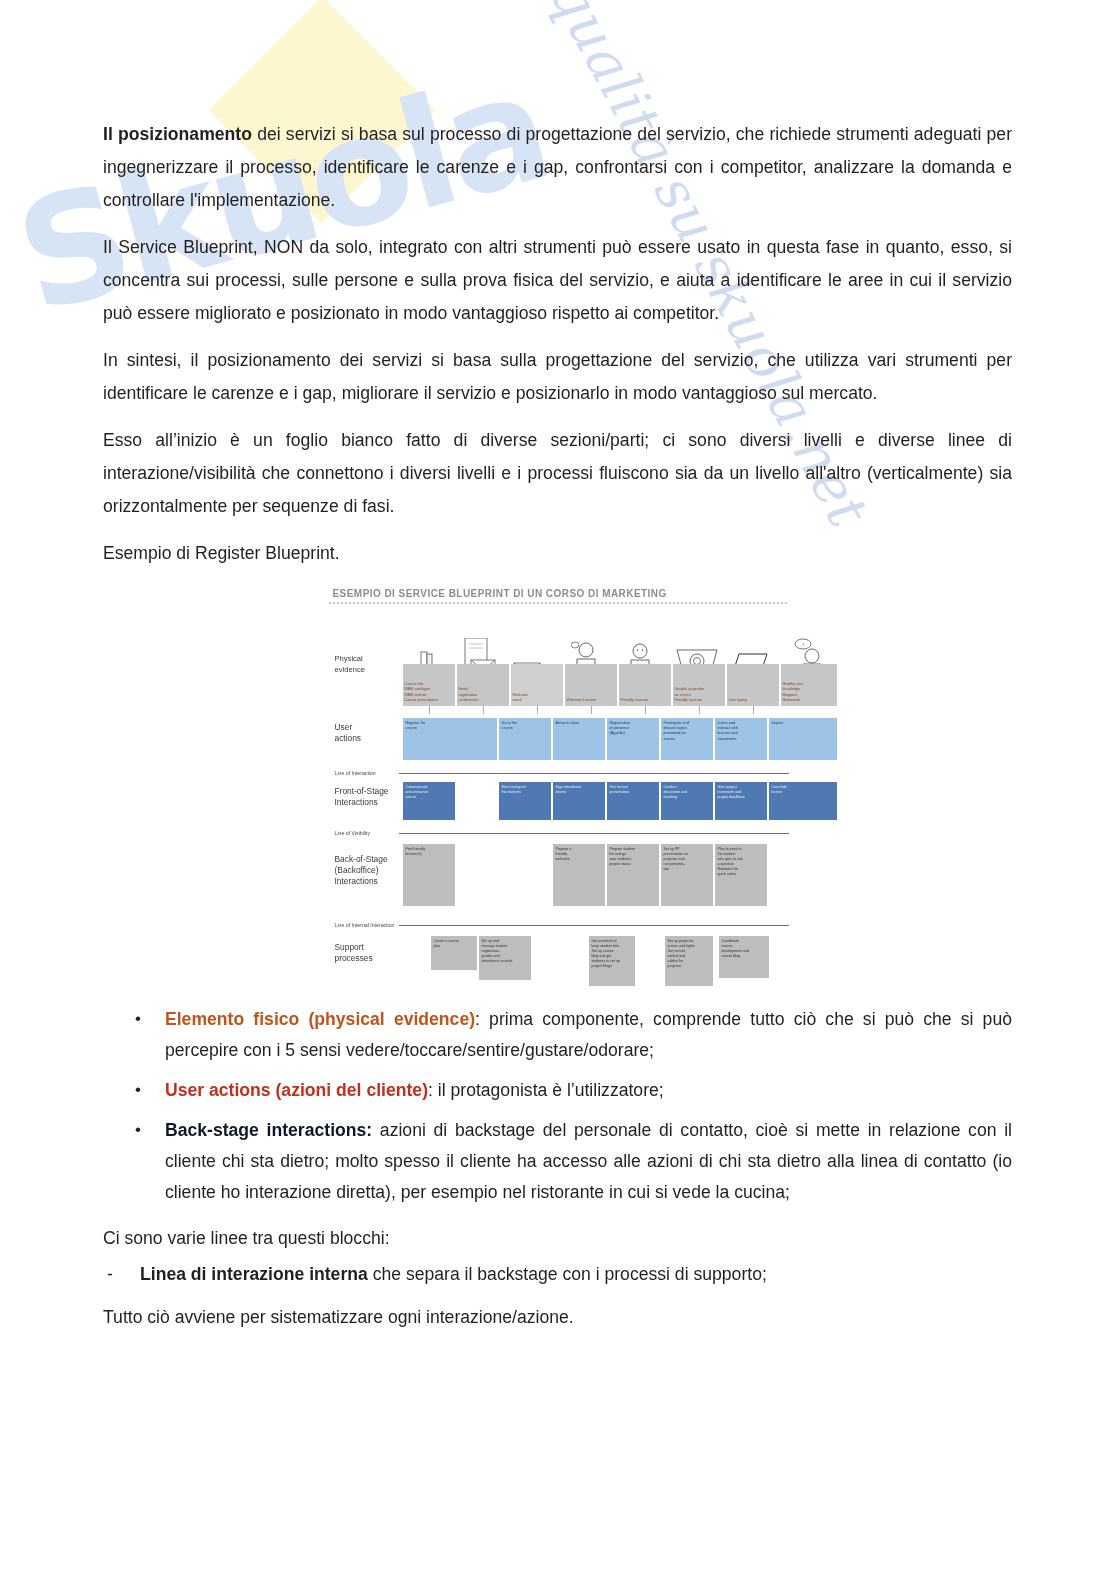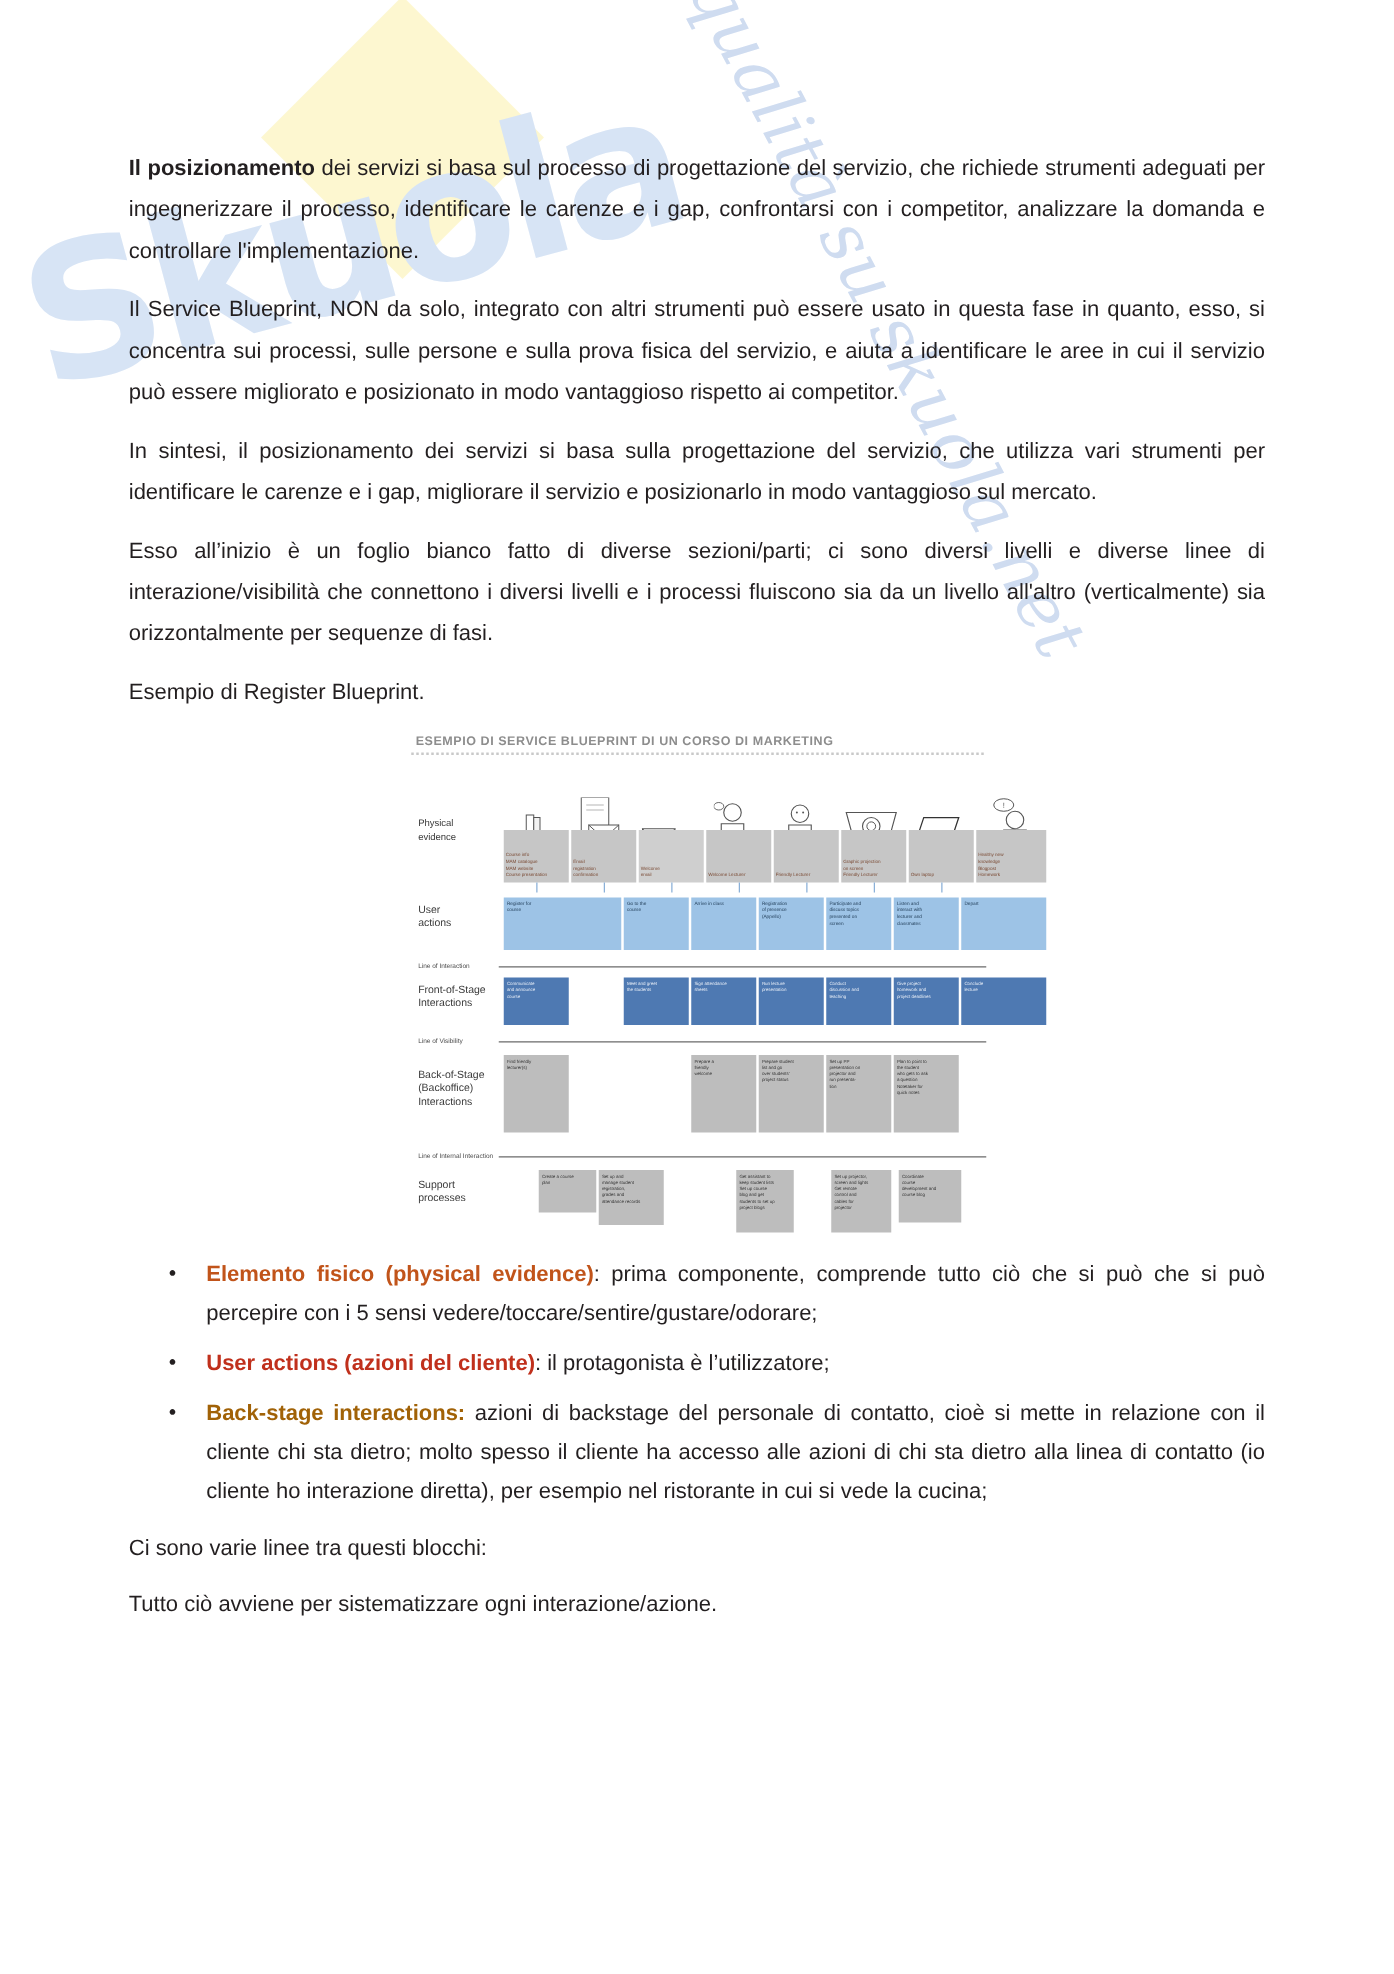--- a/index.html
+++ b/index.html
@@ -254,21 +254,21 @@
   ul.bullets > li::before {
     content: "•";
     position: absolute;
     left: 32px;
     top: -1px;
     font-size: 17px;
   }
   .h-orange { color: #c1541a; font-weight: bold; }
   .h-red    { color: #c0301c; font-weight: bold; }
   .h-green  { color: #5f8f4e; font-weight: bold; }
-  .h-grey   { color: #a16207; font-weight: bold; }
+  .h-grey   { color: #0f172a; font-weight: bold; }
   .h-blue   { color: #1f5bbf; font-weight: bold; text-decoration: underline; }
 
   ul.dashes {
     list-style: none;
     margin: 4px 0 0 0;
     padding: 0;
   }
   ul.dashes > li {
     position: relative;
     padding-left: 37px;
@@ -537,18 +537,19 @@
 
     <ul class="bullets">
       <li><span class="h-orange">Elemento fisico (physical evidence)</span><span>: prima componente, comprende tutto ciò che si può che si può percepire con i 5 sensi vedere/toccare/sentire/gustare/odorare;</span></li>
       <li><span class="h-red">User actions (azioni del cliente)</span><span>: il protagonista è l’utilizzatore;</span></li>
       <li><span class="h-grey">Back-stage interactions:</span><span> azioni di backstage del personale di contatto, cioè si mette in relazione con il cliente chi sta dietro; molto spesso il cliente ha accesso alle azioni di chi sta dietro alla linea di contatto (io cliente ho interazione diretta), per esempio nel ristorante in cui si vede la cucina;</span></li>
     </ul>
 
     <p class="para" style="margin-top:14px;margin-bottom:4px">Ci sono varie linee tra questi blocchi:</p>
 
     <ul class="dashes">
+      <li><span class="b">Linea di interazione interna</span><span> che separa il backstage con i processi di supporto;</span></li>
     </ul>
 
     <p class="para" style="margin-top:12px">Tutto ciò avviene per sistematizzare ogni interazione/azione.</p>
 
   </div>
 </div>
 
 </body></html>

